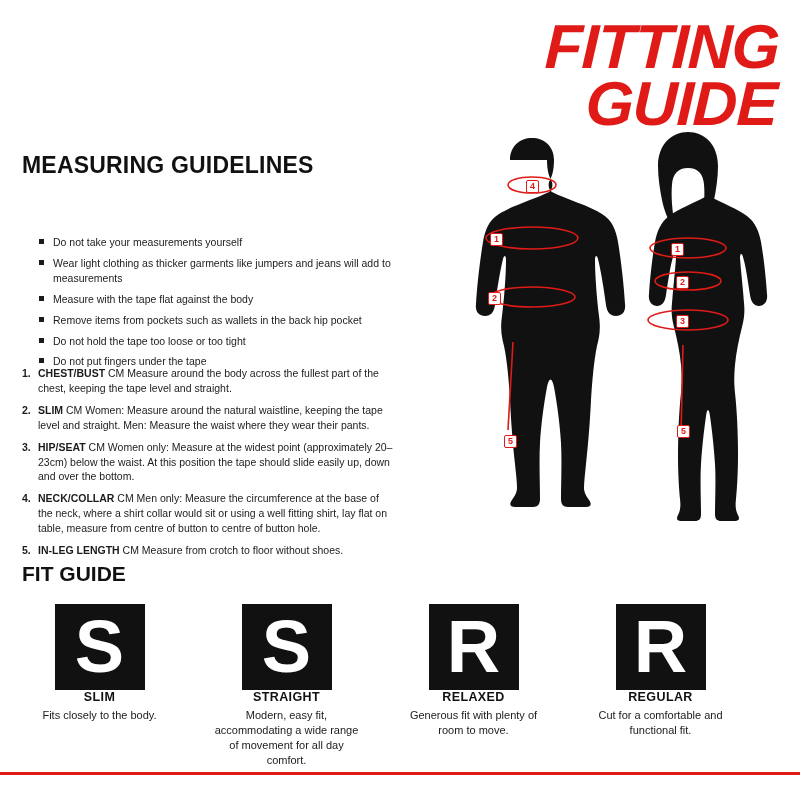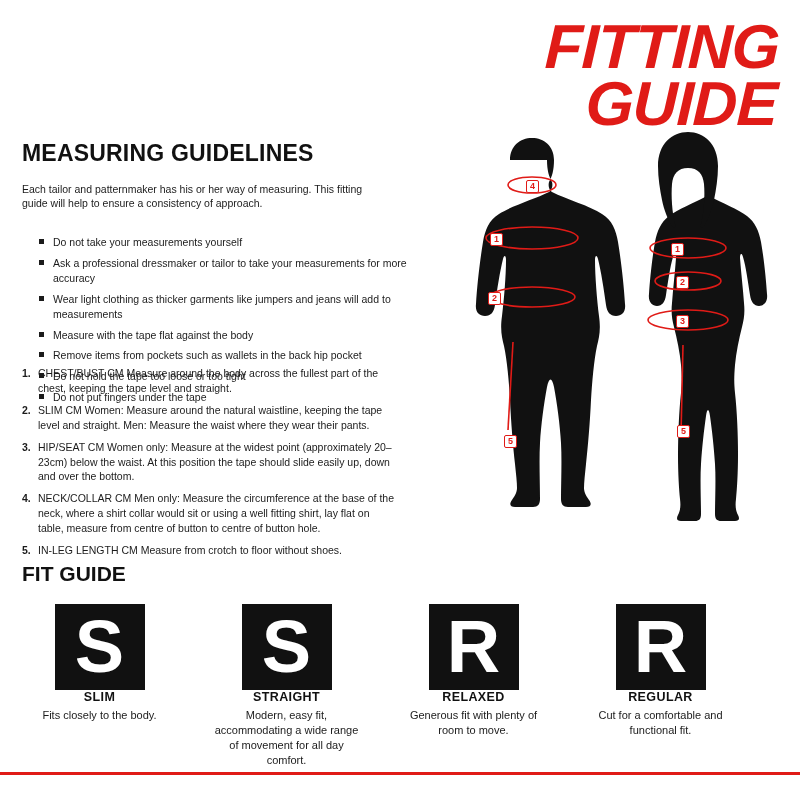--- a/index.html
+++ b/index.html
@@ -31,21 +31,21 @@
     font-family: "Liberation Sans", sans-serif;
     font-style: italic;
     transform: skewX(-2deg);
   }
   .fitting-title .line2 { display: block; }
 
   
   .guidelines-heading {
     position: absolute;
     left: 22px;
-    top: 140px;
+    top: 152px;
     font-size: 23px;
     font-weight: 700;
     letter-spacing: 0.2px;
   }
   .intro {
     position: absolute;
     left: 22px;
     top: 182px;
     width: 360px;
     font-size: 10.5px;
@@ -94,21 +94,21 @@
     padding-left: 16px;
     margin-bottom: 7px;
     color: #1b1b1b;
   }
   .numbered .num {
     position: absolute;
     left: 0;
     top: 0;
     font-weight: 700;
   }
-  .numbered .term { font-weight: 400; }
+  .numbered .term { font-weight: 700; }
 
   
   .fit-guide-heading {
     position: absolute;
     left: 22px;
     top: 562px;
     font-size: 21px;
     font-weight: 700;
   }
   .fit-row {
@@ -330,25 +330,23 @@
     <div class="measure-num" style="left:88px; top:162px;">2</div>
     <div class="measure-num" style="left:104px; top:305px;">5</div>
 
     <div class="measure-num" style="left:271px; top:113px;">1</div>
     <div class="measure-num" style="left:276px; top:146px;">2</div>
     <div class="measure-num" style="left:276px; top:185px;">3</div>
     <div class="measure-num" style="left:277px; top:295px;">5</div>
   </div>
 
   <div class="guidelines-heading">MEASURING GUIDELINES</div>
-  <div class="intro">Each tailor and patternmaker has his or her way of measuring. This fitting guide will help to ensure a consistency of approach.</div>
 
   <ul class="bullets">
     <li>Do not take your measurements yourself</li>
-    <li>Ask a professional dressmaker or tailor to take your measurements for more accuracy</li>
     <li>Wear light clothing as thicker garments like jumpers and jeans will add to measurements</li>
     <li>Measure with the tape flat against the body</li>
     <li>Remove items from pockets such as wallets in the back hip pocket</li>
     <li>Do not hold the tape too loose or too tight</li>
     <li>Do not put fingers under the tape</li>
   </ul>
 
   <ul class="numbered">
     <li>
       <span class="num">1.</span><span class="term">CHEST/BUST</span> <span>CM Measure around the body across the fullest part of the chest, keeping the tape level and straight.</span>

